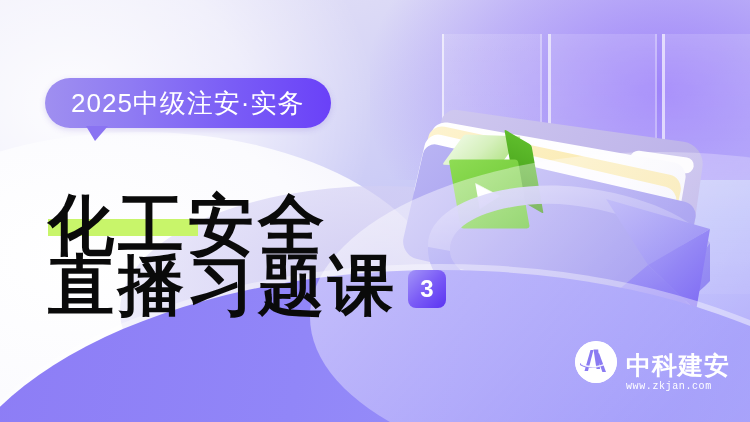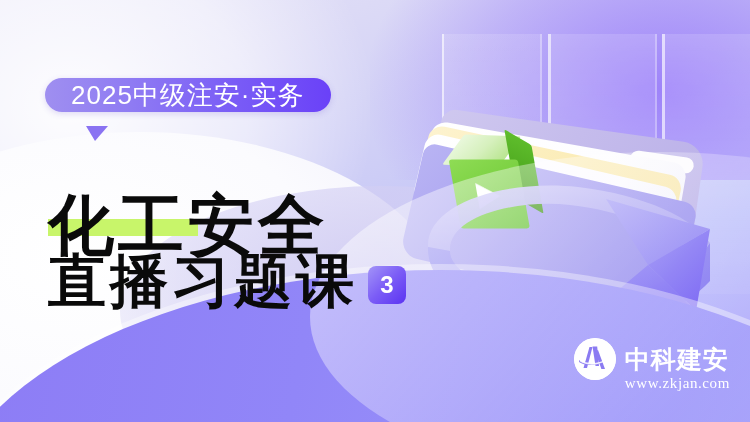--- a/index.html
+++ b/index.html
@@ -166,21 +166,21 @@
   }
 
   
   .arrow-wrap { position: absolute; left: 10px; top: 185px; width: 330px; height: 200px; }
   .arrow-svg { position: absolute; left: 0; top: 0; }
 
   
   .tag {
     position: absolute;
     left: 45px; top: 78px;
-    height: 34px;
+    height: 50px;
     padding: 0 26px;
     display: flex; align-items: center;
     border-radius: 25px;
     background: linear-gradient(90deg, #9f8ff0 0%, #8f7bf3 30%, #7a5df6 65%, #6a41f8 100%);
     color: #ffffff;
     font-size: 26px;
     letter-spacing: 1px;
     white-space: nowrap;
     box-shadow: 0 2px 6px rgba(90,60,200,0.18);
   }
@@ -211,21 +211,21 @@
     background: #c8f56a;
     z-index: 0;
   }
   .title2-row {
     position: absolute;
     left: 48px; top: 252px;
     display: flex;
     align-items: center;
   }
   .title2 {
-    font-size: 58px;
+    font-size: 66px;
     font-weight: bold;
     color: #0a0a0a;
     letter-spacing: 4px;
     line-height: 1;
     font-family: "DejaVu Serif", "Liberation Serif", serif;
   }
   .ep-badge {
     margin-left: 10px;
     margin-top: 8px;
     width: 38px; height: 38px;
@@ -256,24 +256,24 @@
   .logo-name {
     color: #ffffff;
     font-size: 25px;
     font-weight: bold;
     letter-spacing: 1px;
     line-height: 1.05;
     font-family: "DejaVu Sans", "Liberation Sans", sans-serif;
   }
   .logo-url {
     color: #ffffff;
-    font-size: 15px;
+    font-size: 10px;
     letter-spacing: 0.6px;
     margin-top: 2px;
-    font-family: Liberation Serif, serif;
+    font-family: Liberation Mono, monospace;
   }
 </style>
 </head>
 <body>
 
 <div class="banner">
 
   <div class="bg-base"></div>
   <div class="bg-topglow"></div>
   <div class="bg-leftwash"></div>

